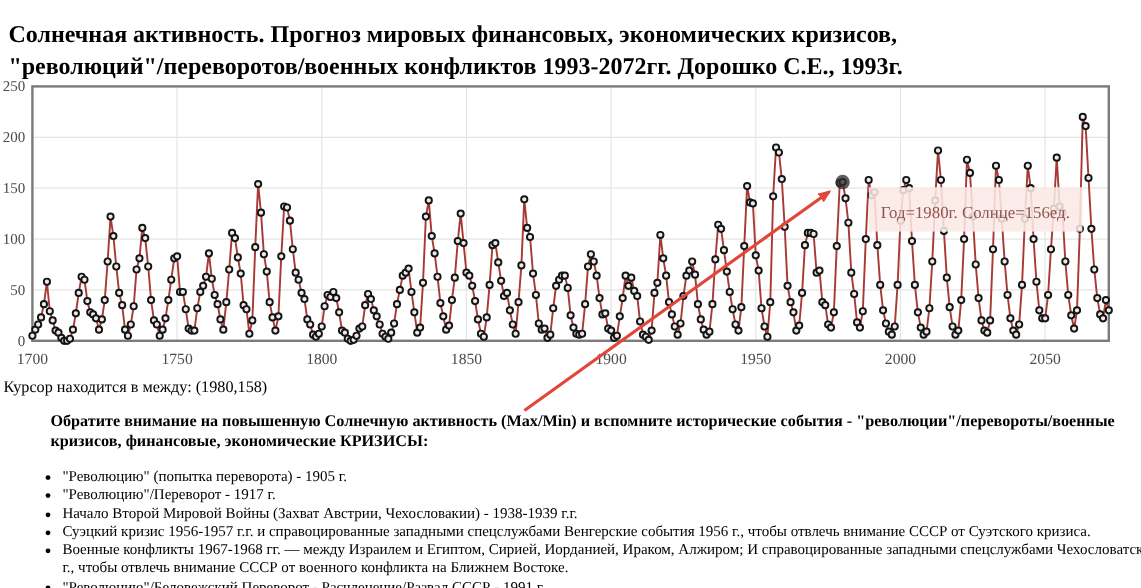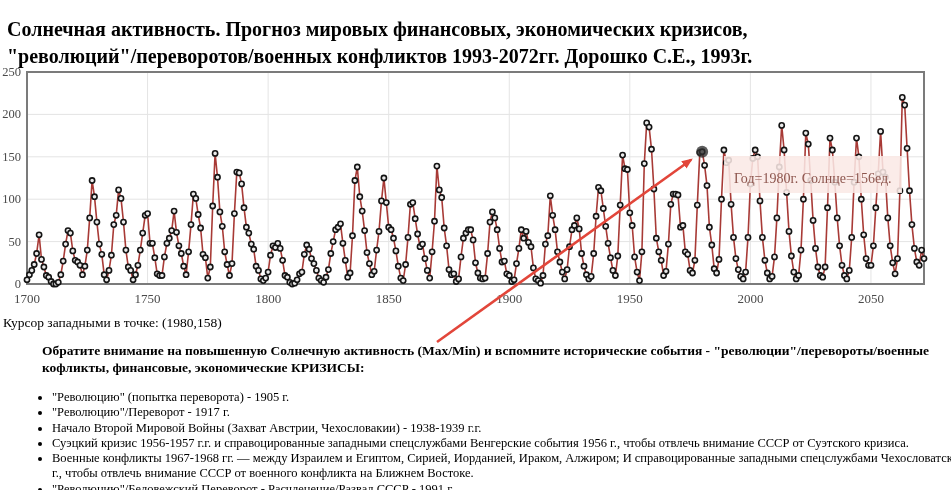--- a/index.html
+++ b/index.html
@@ -465,25 +465,25 @@
     <circle cx="921.6" cy="250.1" r="2.6" fill="#ebebeb" stroke="#141414" stroke-width="1.6"></circle>
     <circle cx="924.0" cy="258.6" r="2.6" fill="#ebebeb" stroke="#141414" stroke-width="1.6"></circle>
     <circle cx="702.1612903225806" cy="151.712" r="6" fill="#2e2e2e" opacity="0.78"></circle>
     <line x1="437" y1="342" x2="691.1612903225806" y2="159.712" stroke="#e2463a" stroke-width="2.6" marker-end="url(#ah)"></line>
   </svg>
 
 <div class="plot-hit"></div>
 
 <div class="tooltip" style="background: rgba(250, 233, 230, 0.87); color: rgb(141, 85, 77);">Год=1980г. Солнце=156ед.</div>
 
-<div class="cursor-status">Курсор западными в точке: (1980,158)</div>
+<div class="cursor-status">Курсор находится в между: (1980,158)</div>
 
 <div class="note">
   <div>Обратите внимание на повышенную Солнечную активность (Max/Min) и вспомните исторические события - "революции"/перевороты/военные</div>
-  <div>кофликты, финансовые, экономические КРИЗИСЫ:</div>
+  <div>кризисов, финансовые, экономические КРИЗИСЫ:</div>
 </div>
 
 <ul class="events">
     <li>
       <div class="evline">"Революцию" (попытка переворота) - 1905 г.</div>
     </li>
     <li>
       <div class="evline">"Революцию"/Переворот - 1917 г.</div>
     </li>
     <li>

